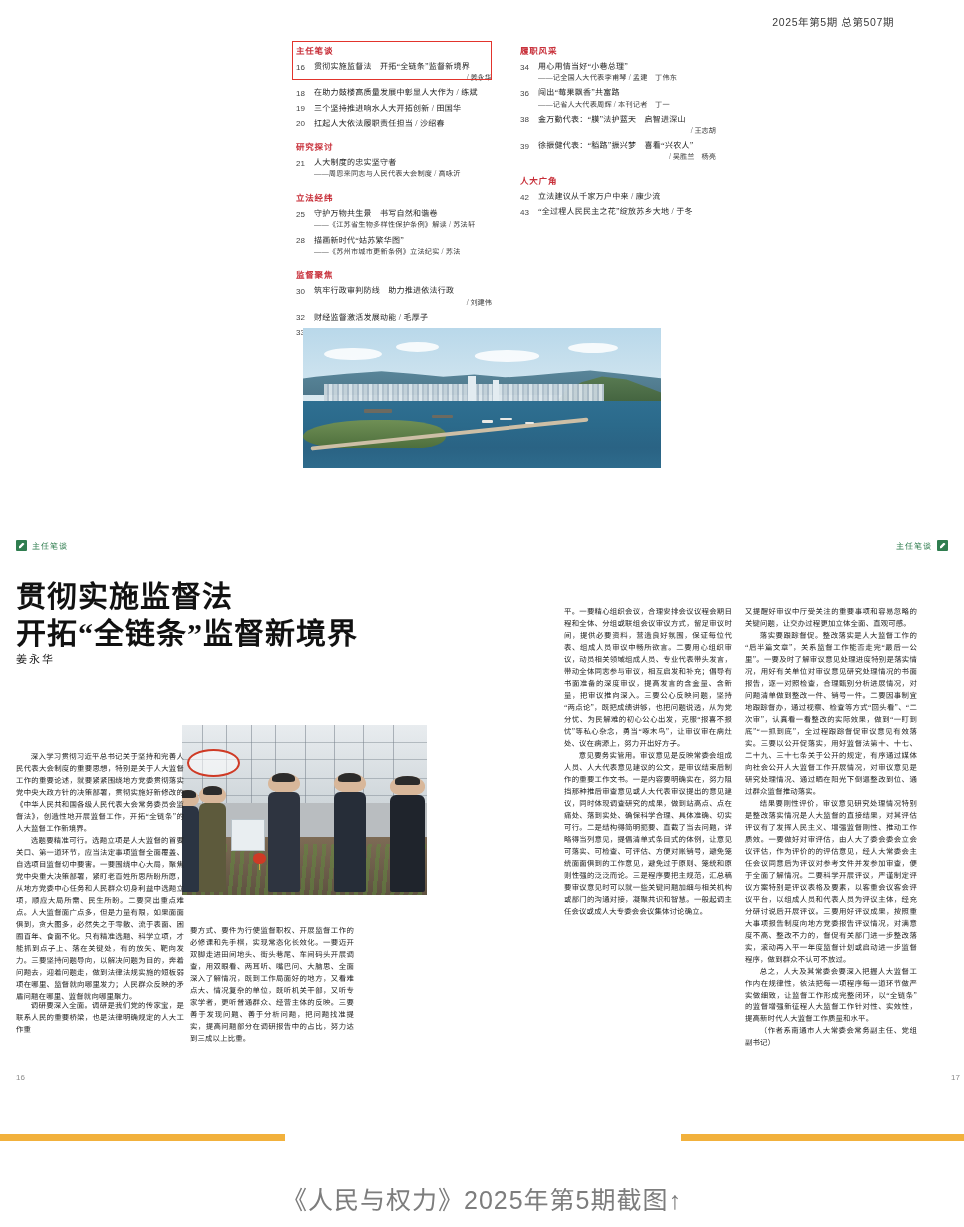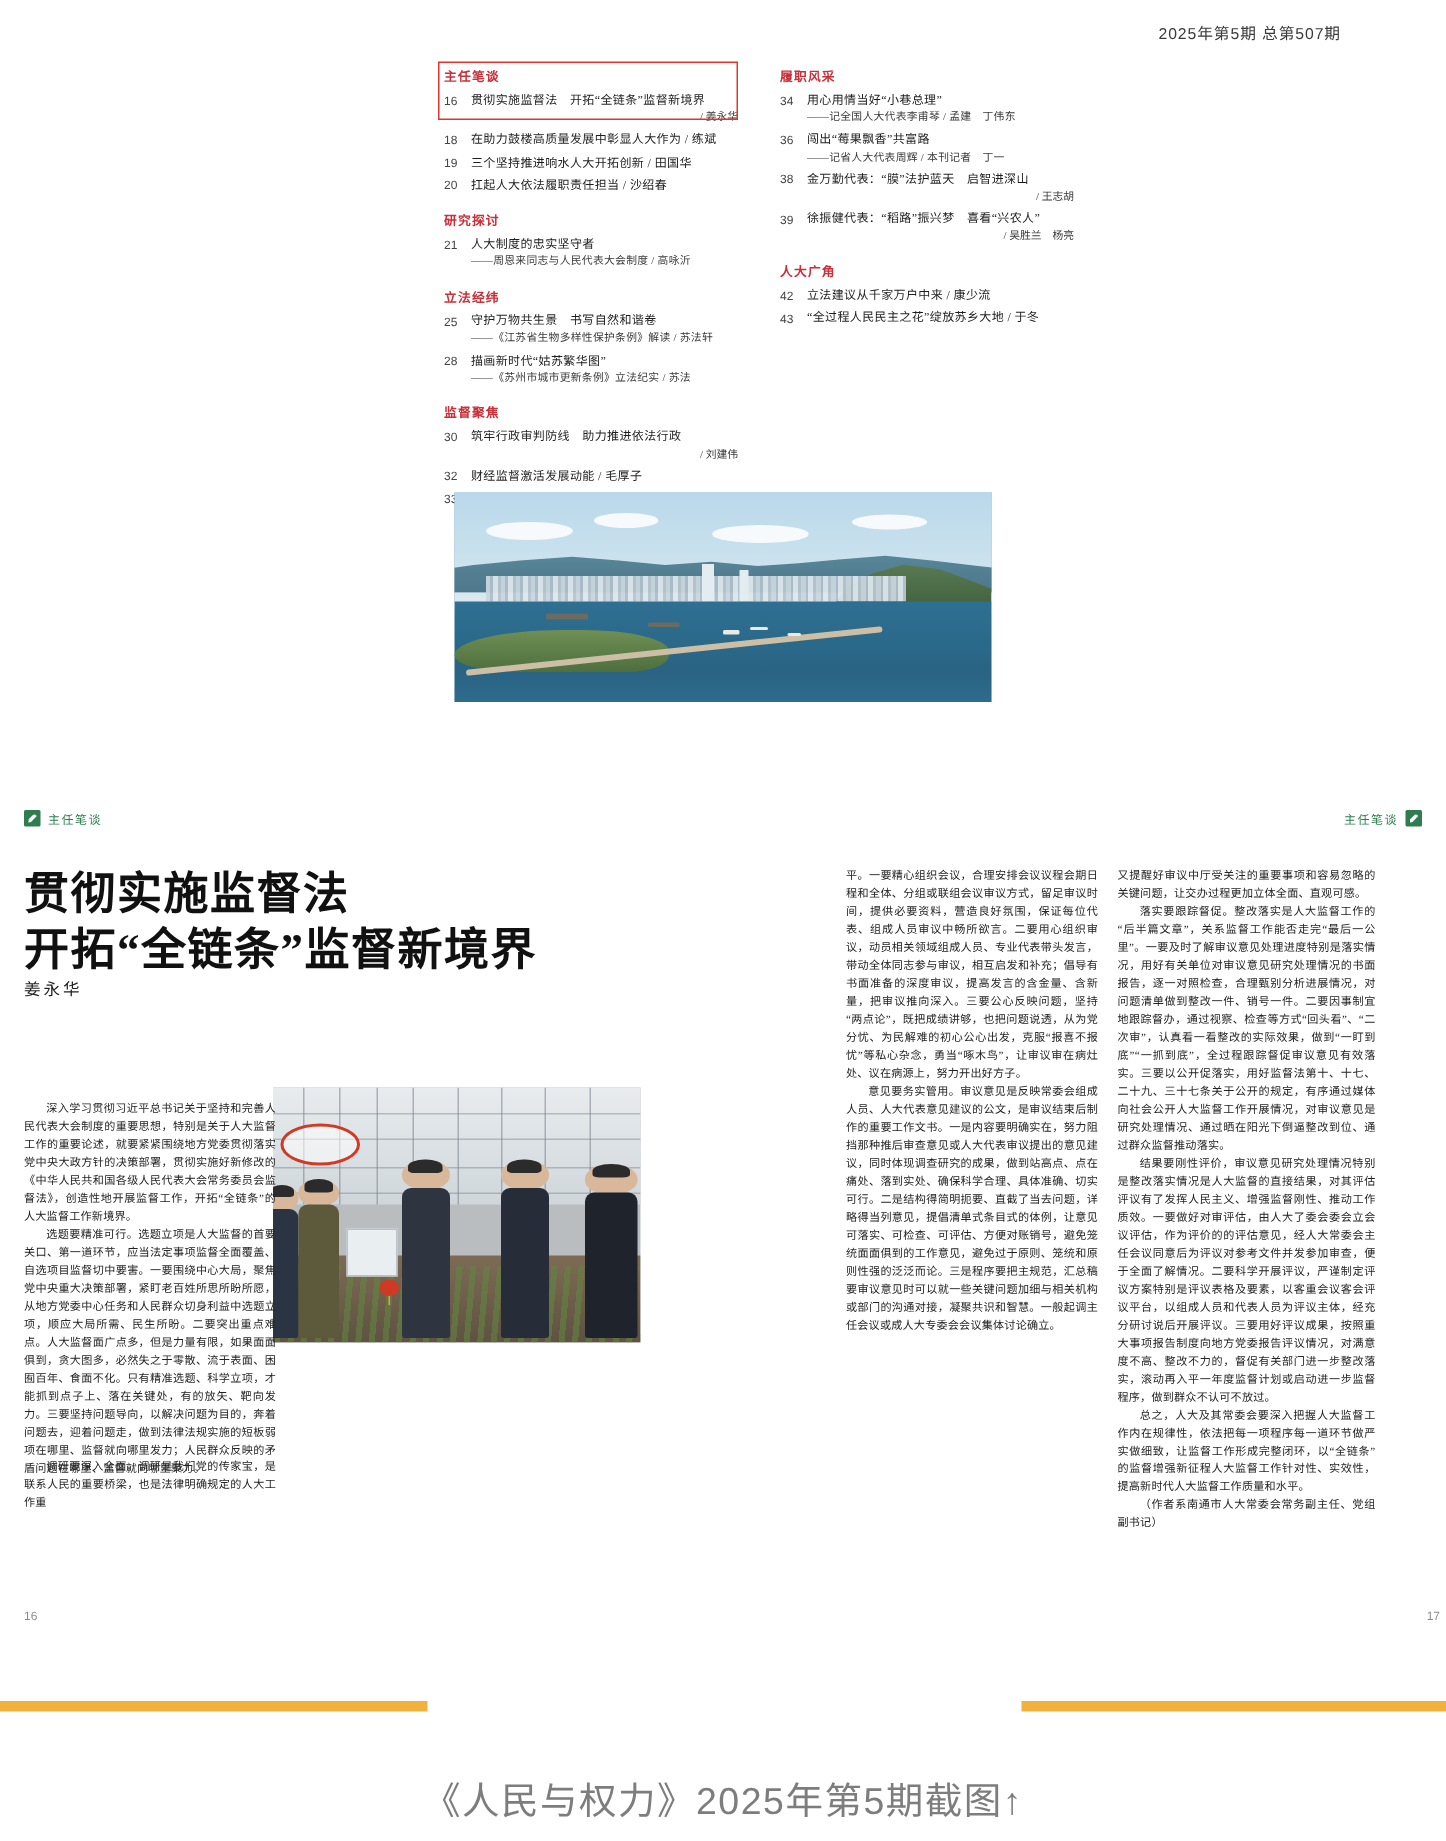--- a/index.html
+++ b/index.html
@@ -251,25 +251,26 @@
   
   .col{
     position:absolute;
     width:168px;
     font-size:7.4px;
     line-height:1.62;
     letter-spacing:.15px;
     text-align:justify;
     color:#232323;
     font-family:"Liberation Serif","DejaVu Serif",serif;
+    margin-top:28px;
   }
   .col p{margin:0 0 0 0;text-indent:2em;}
   .col p.noind{text-indent:0;}
   .col p.sign{text-indent:2em;}
-  #col1{left:16px;top:193px;height:340px;}
+  #col1{left:16px;top:183px;height:340px;}
   #col2{left:190px;top:357px;width:164px;height:166px;}
   #col2b{left:16px;top:432px;width:168px;}
   #col3{left:564px;top:38px;height:490px;}
   #col4{left:745px;top:38px;height:490px;width:172px;}
 
   .pgnum{
     position:absolute;top:533px;
     font-size:8px;color:#8c8c8c;
     font-family:"Liberation Sans","DejaVu Sans",sans-serif;
   }
@@ -521,20 +522,21 @@
   <div class="col" id="col1">
     <p>深入学习贯彻习近平总书记关于坚持和完善人民代表大会制度的重要思想，特别是关于人大监督工作的重要论述，就要紧紧围绕地方党委贯彻落实党中央大政方针的决策部署，贯彻实施好新修改的《中华人民共和国各级人民代表大会常务委员会监督法》，创造性地开展监督工作，开拓“全链条”的人大监督工作新境界。</p>
     <p>选题要精准可行。选题立项是人大监督的首要关口、第一道环节，应当法定事项监督全面覆盖、自选项目监督切中要害。一要围绕中心大局，聚焦党中央重大决策部署，紧盯老百姓所思所盼所愿，从地方党委中心任务和人民群众切身利益中选题立项，顺应大局所需、民生所盼。二要突出重点难点。人大监督面广点多，但是力量有限，如果面面俱到，贪大图多，必然失之于零散、流于表面、困囿百年、食面不化。只有精准选题、科学立项，才能抓到点子上、落在关键处，有的放矢、靶向发力。三要坚持问题导向，以解决问题为目的，奔着问题去，迎着问题走，做到法律法规实施的短板弱项在哪里、监督就向哪里发力；人民群众反映的矛盾问题在哪里、监督就向哪里聚力。</p>
   </div>
 
   <div class="col" id="col2b">
     <p>调研要深入全面。调研是我们党的传家宝，是联系人民的重要桥梁，也是法律明确规定的人大工作重</p>
   </div>
 
   <div class="col" id="col2">
+    <p class="noind">要方式、要件为行使监督职权、开展监督工作的必修课和先手棋，实现常态化长效化。一要迈开双脚走进田间地头、街头巷尾、车间码头开展调查，用双眼看、两耳听、嘴巴问、大脑思、全面深入了解情况，既到工作局面好的地方，又看难点大、情况复杂的单位，既听机关干部，又听专家学者，更听普通群众、经营主体的反映。三要善于发现问题、善于分析问题，把问题找准提实，提高问题部分在调研报告中的占比，努力达到三成以上比重。</p>
   </div>
 
   <div class="col" id="col3">
     <p class="noind">平。一要精心组织会议，合理安排会议议程会期日程和全体、分组或联组会议审议方式，留足审议时间，提供必要资料，营造良好氛围，保证每位代表、组成人员审议中畅所欲言。二要用心组织审议，动员相关领域组成人员、专业代表带头发言，带动全体同志参与审议，相互启发和补充；倡导有书面准备的深度审议，提高发言的含金量、含新量，把审议推向深入。三要公心反映问题，坚持“两点论”，既把成绩讲够，也把问题说透，从为党分忧、为民解难的初心公心出发，克服“报喜不报忧”等私心杂念，勇当“啄木鸟”，让审议审在病灶处、议在病源上，努力开出好方子。</p>
     <p>意见要务实管用。审议意见是反映常委会组成人员、人大代表意见建议的公文，是审议结束后制作的重要工作文书。一是内容要明确实在，努力阻挡那种推后审查意见或人大代表审议提出的意见建议，同时体现调查研究的成果，做到站高点、点在痛处、落到实处、确保科学合理、具体准确、切实可行。二是结构得简明扼要、直截了当去问题，详略得当列意见，提倡清单式条目式的体例，让意见可落实、可检查、可评估、方便对账销号，避免笼统面面俱到的工作意见，避免过于原则、笼统和原则性强的泛泛而论。三是程序要把主规范，汇总稿要审议意见时可以就一些关键问题加细与相关机构或部门的沟通对接，凝聚共识和智慧。一般起调主任会议或成人大专委会会议集体讨论确立。</p>
   </div>
 
   <div class="col" id="col4">
     <p class="noind">又提醒好审议中厅受关注的重要事项和容易忽略的关键问题，让交办过程更加立体全面、直观可感。</p>
     <p>落实要跟踪督促。整改落实是人大监督工作的“后半篇文章”，关系监督工作能否走完“最后一公里”。一要及时了解审议意见处理进度特别是落实情况，用好有关单位对审议意见研究处理情况的书面报告，逐一对照检查，合理甄别分析进展情况，对问题清单做到整改一件、销号一件。二要因事制宜地跟踪督办，通过视察、检查等方式“回头看”、“二次审”，认真看一看整改的实际效果，做到“一盯到底”“一抓到底”，全过程跟踪督促审议意见有效落实。三要以公开促落实，用好监督法第十、十七、二十九、三十七条关于公开的规定，有序通过媒体向社会公开人大监督工作开展情况，对审议意见是研究处理情况、通过晒在阳光下倒逼整改到位、通过群众监督推动落实。</p>

